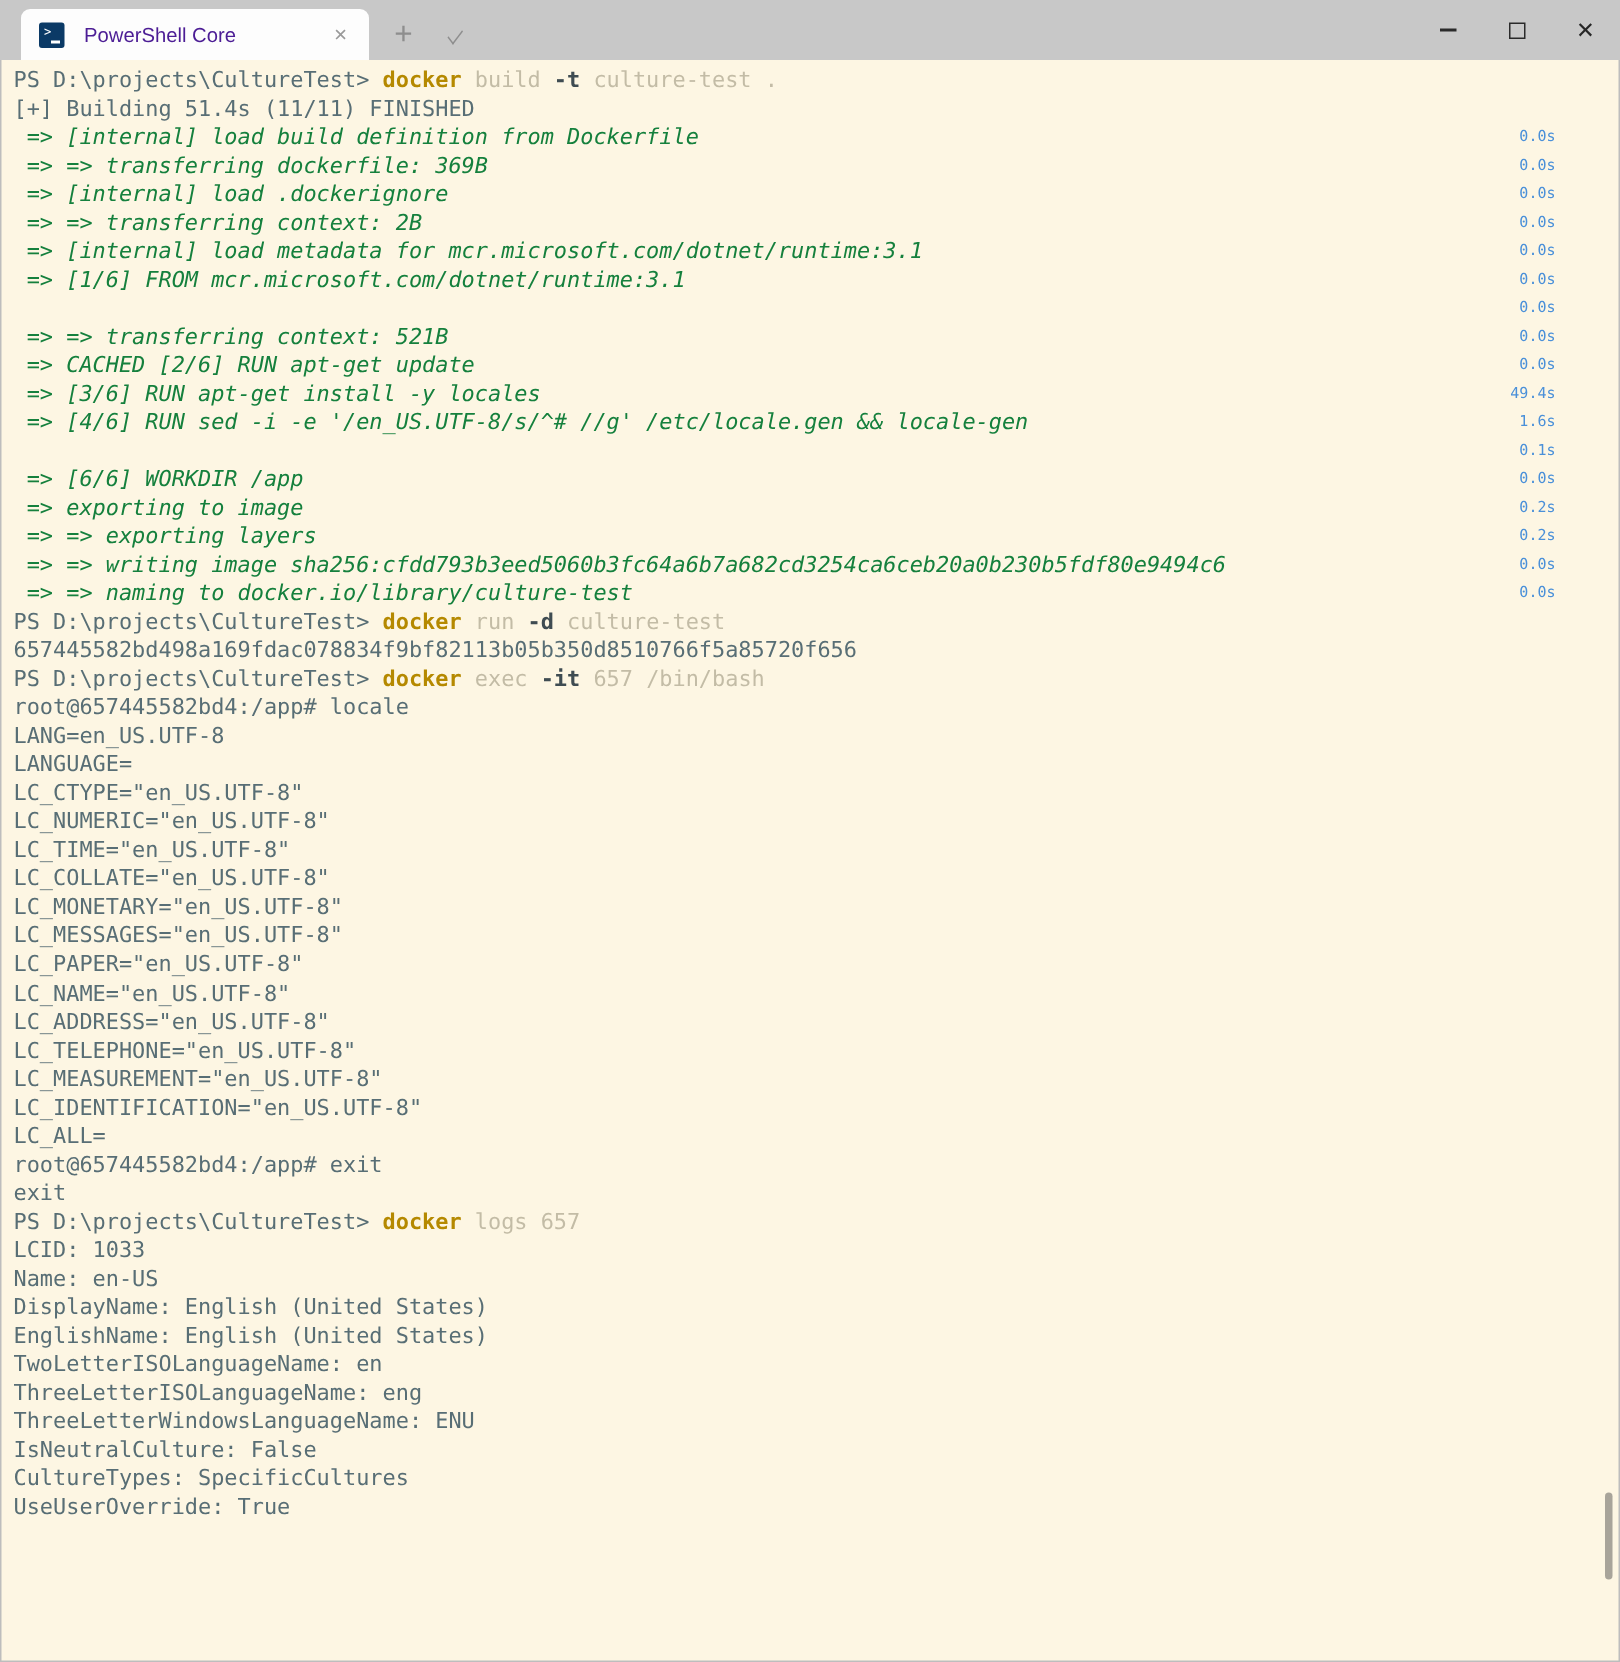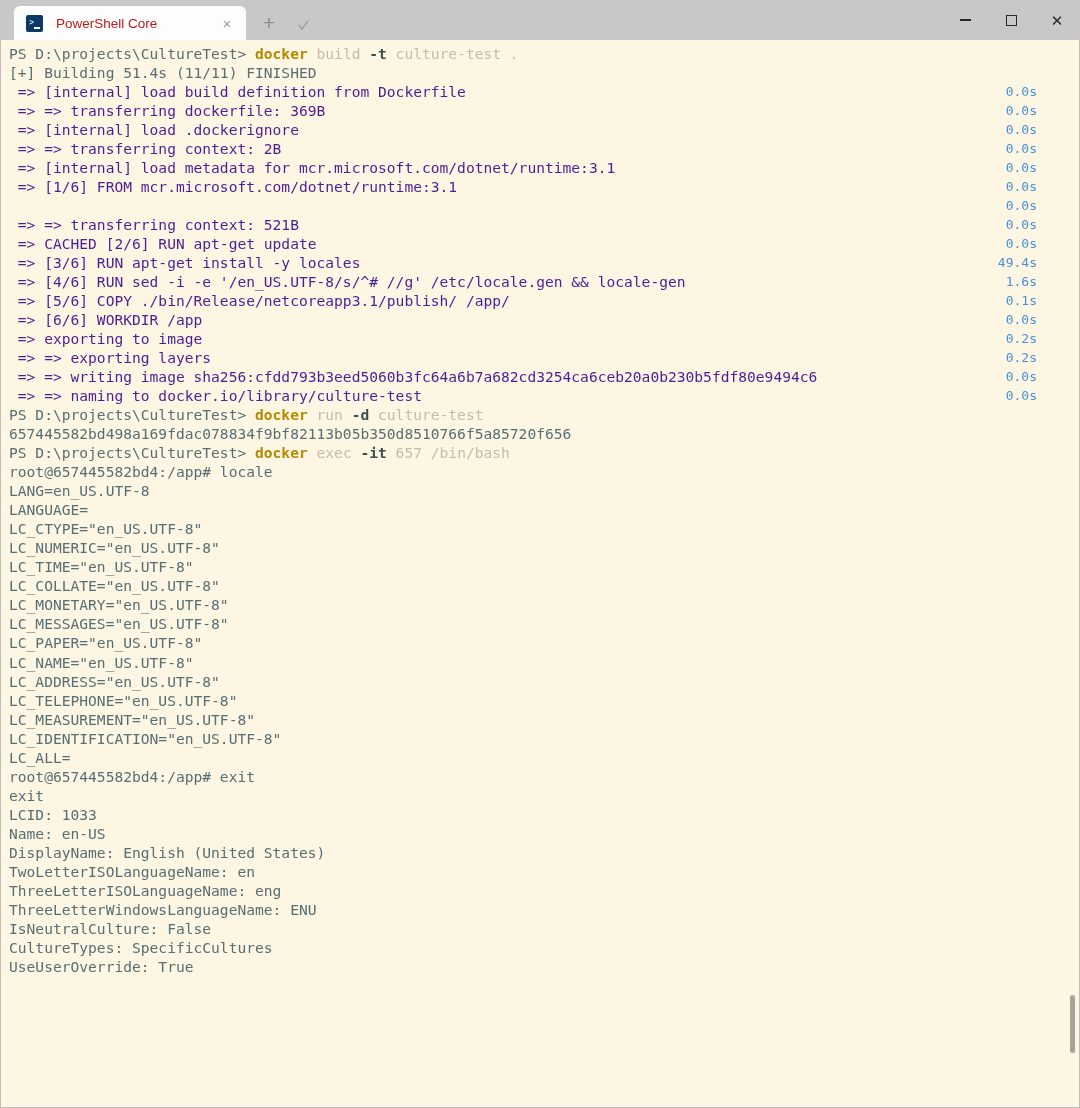--- a/index.html
+++ b/index.html
@@ -58,21 +58,21 @@
     position: absolute;
     left: 8px; bottom: 3px;
     width: 6px; height: 1.5px;
     background: #ffffff;
   }
   .tab-title {
     flex: 1;
     margin-left: 13px;
     font-family: "Liberation Sans", sans-serif;
     font-size: 13.5px;
-    color: #b91c1c;
+    color: #4c1d95;
     white-space: nowrap;
     overflow: hidden;
   }
   .tab-close {
     width: 26px; height: 26px;
     display: flex; align-items: center; justify-content: center;
     color: #9a9a9a;
     font-size: 15px;
     font-family: "Liberation Sans", sans-serif;
     border-radius: 3px;
@@ -127,31 +127,31 @@
     font-size: 14.6px;
     line-height: 19.02px;
     height: 19.02px;
     white-space: pre;
     color: #5c6b73;
     letter-spacing: 0px;
     position: relative;
   }
   .c-gray      { color: #586e75; }
   .c-dim       { color: #c3bca6; }
-  .c-blue      { color: #4c1d95; }
+  .c-blue      { color: #15803d; font-style: italic; }
   .c-yellow    { color: #b58900; font-weight: bold; }
   .c-darkbold  { color: #3f4c52; font-weight: bold; }
 
   .timing {
     position: absolute;
     right: 42px;
     top: 0;
     color: #4a90d9;
     font-family: "DejaVu Sans Mono", monospace;
-    font-size: 13px;
+    font-size: 10px;
     line-height: 19.02px;
   }
 
   
   .scrollbar {
     position: absolute;
     right: 1px; top: 0; bottom: 0;
     width: 14px;
     background: transparent;
   }
@@ -202,21 +202,21 @@
       <div class="line"><span class="c-blue"> =&gt; =&gt; transferring dockerfile: 369B</span><span class="timing">0.0s</span></div>
       <div class="line"><span class="c-blue"> =&gt; [internal] load .dockerignore</span><span class="timing">0.0s</span></div>
       <div class="line"><span class="c-blue"> =&gt; =&gt; transferring context: 2B</span><span class="timing">0.0s</span></div>
       <div class="line"><span class="c-blue"> =&gt; [internal] load metadata for mcr.microsoft.com/dotnet/runtime:3.1</span><span class="timing">0.0s</span></div>
       <div class="line"><span class="c-blue"> =&gt; [1/6] FROM mcr.microsoft.com/dotnet/runtime:3.1</span><span class="timing">0.0s</span></div>
       <div class="line"><span class="timing">0.0s</span></div>
       <div class="line"><span class="c-blue"> =&gt; =&gt; transferring context: 521B</span><span class="timing">0.0s</span></div>
       <div class="line"><span class="c-blue"> =&gt; CACHED [2/6] RUN apt-get update</span><span class="timing">0.0s</span></div>
       <div class="line"><span class="c-blue"> =&gt; [3/6] RUN apt-get install -y locales</span><span class="timing">49.4s</span></div>
       <div class="line"><span class="c-blue"> =&gt; [4/6] RUN sed -i -e '/en_US.UTF-8/s/^# //g' /etc/locale.gen &amp;&amp; locale-gen</span><span class="timing">1.6s</span></div>
-      <div class="line"><span class="c-blue"> =&gt; [5/6] COPY ./bin/Release/netcoreapp3.1/publish/ /app/</span><span class="timing">0.1s</span></div>
+      <div class="line"><span class="timing">0.1s</span></div>
       <div class="line"><span class="c-blue"> =&gt; [6/6] WORKDIR /app</span><span class="timing">0.0s</span></div>
       <div class="line"><span class="c-blue"> =&gt; exporting to image</span><span class="timing">0.2s</span></div>
       <div class="line"><span class="c-blue"> =&gt; =&gt; exporting layers</span><span class="timing">0.2s</span></div>
       <div class="line"><span class="c-blue"> =&gt; =&gt; writing image sha256:cfdd793b3eed5060b3fc64a6b7a682cd3254ca6ceb20a0b230b5fdf80e9494c6</span><span class="timing">0.0s</span></div>
       <div class="line"><span class="c-blue"> =&gt; =&gt; naming to docker.io/library/culture-test</span><span class="timing">0.0s</span></div>
       <div class="line"><span class="c-gray">PS D:\projects\CultureTest&gt; </span><span class="c-yellow">docker</span><span class="c-dim"> run</span><span class="c-darkbold"> -d</span><span class="c-dim"> culture-test</span></div>
       <div class="line"><span class="c-gray">657445582bd498a169fdac078834f9bf82113b05b350d8510766f5a85720f656</span></div>
       <div class="line"><span class="c-gray">PS D:\projects\CultureTest&gt; </span><span class="c-yellow">docker</span><span class="c-dim"> exec</span><span class="c-darkbold"> -it</span><span class="c-dim"> 657</span><span class="c-dim"> /bin/bash</span></div>
       <div class="line"><span class="c-gray">root@657445582bd4:/app# locale</span></div>
       <div class="line"><span class="c-gray">LANG=en_US.UTF-8</span></div>
@@ -229,23 +229,25 @@
       <div class="line"><span class="c-gray">LC_MESSAGES="en_US.UTF-8"</span></div>
       <div class="line"><span class="c-gray">LC_PAPER="en_US.UTF-8"</span></div>
       <div class="line"><span class="c-gray">LC_NAME="en_US.UTF-8"</span></div>
       <div class="line"><span class="c-gray">LC_ADDRESS="en_US.UTF-8"</span></div>
       <div class="line"><span class="c-gray">LC_TELEPHONE="en_US.UTF-8"</span></div>
       <div class="line"><span class="c-gray">LC_MEASUREMENT="en_US.UTF-8"</span></div>
       <div class="line"><span class="c-gray">LC_IDENTIFICATION="en_US.UTF-8"</span></div>
       <div class="line"><span class="c-gray">LC_ALL=</span></div>
       <div class="line"><span class="c-gray">root@657445582bd4:/app# exit</span></div>
       <div class="line"><span class="c-gray">exit</span></div>
+      <div class="line"><span class="c-gray">PS D:\projects\CultureTest&gt; </span><span class="c-yellow">docker</span><span class="c-dim"> logs</span><span class="c-dim"> 657</span></div>
       <div class="line"><span class="c-gray">LCID: 1033</span></div>
       <div class="line"><span class="c-gray">Name: en-US</span></div>
       <div class="line"><span class="c-gray">DisplayName: English (United States)</span></div>
+      <div class="line"><span class="c-gray">EnglishName: English (United States)</span></div>
       <div class="line"><span class="c-gray">TwoLetterISOLanguageName: en</span></div>
       <div class="line"><span class="c-gray">ThreeLetterISOLanguageName: eng</span></div>
       <div class="line"><span class="c-gray">ThreeLetterWindowsLanguageName: ENU</span></div>
       <div class="line"><span class="c-gray">IsNeutralCulture: False</span></div>
       <div class="line"><span class="c-gray">CultureTypes: SpecificCultures</span></div>
       <div class="line"><span class="c-gray">UseUserOverride: True</span></div>
     </div>
 
   <div class="scrollbar">
     <div class="scroll-thumb" id="scroll-thumb" style="top: 995px; height: 58px;"></div>

